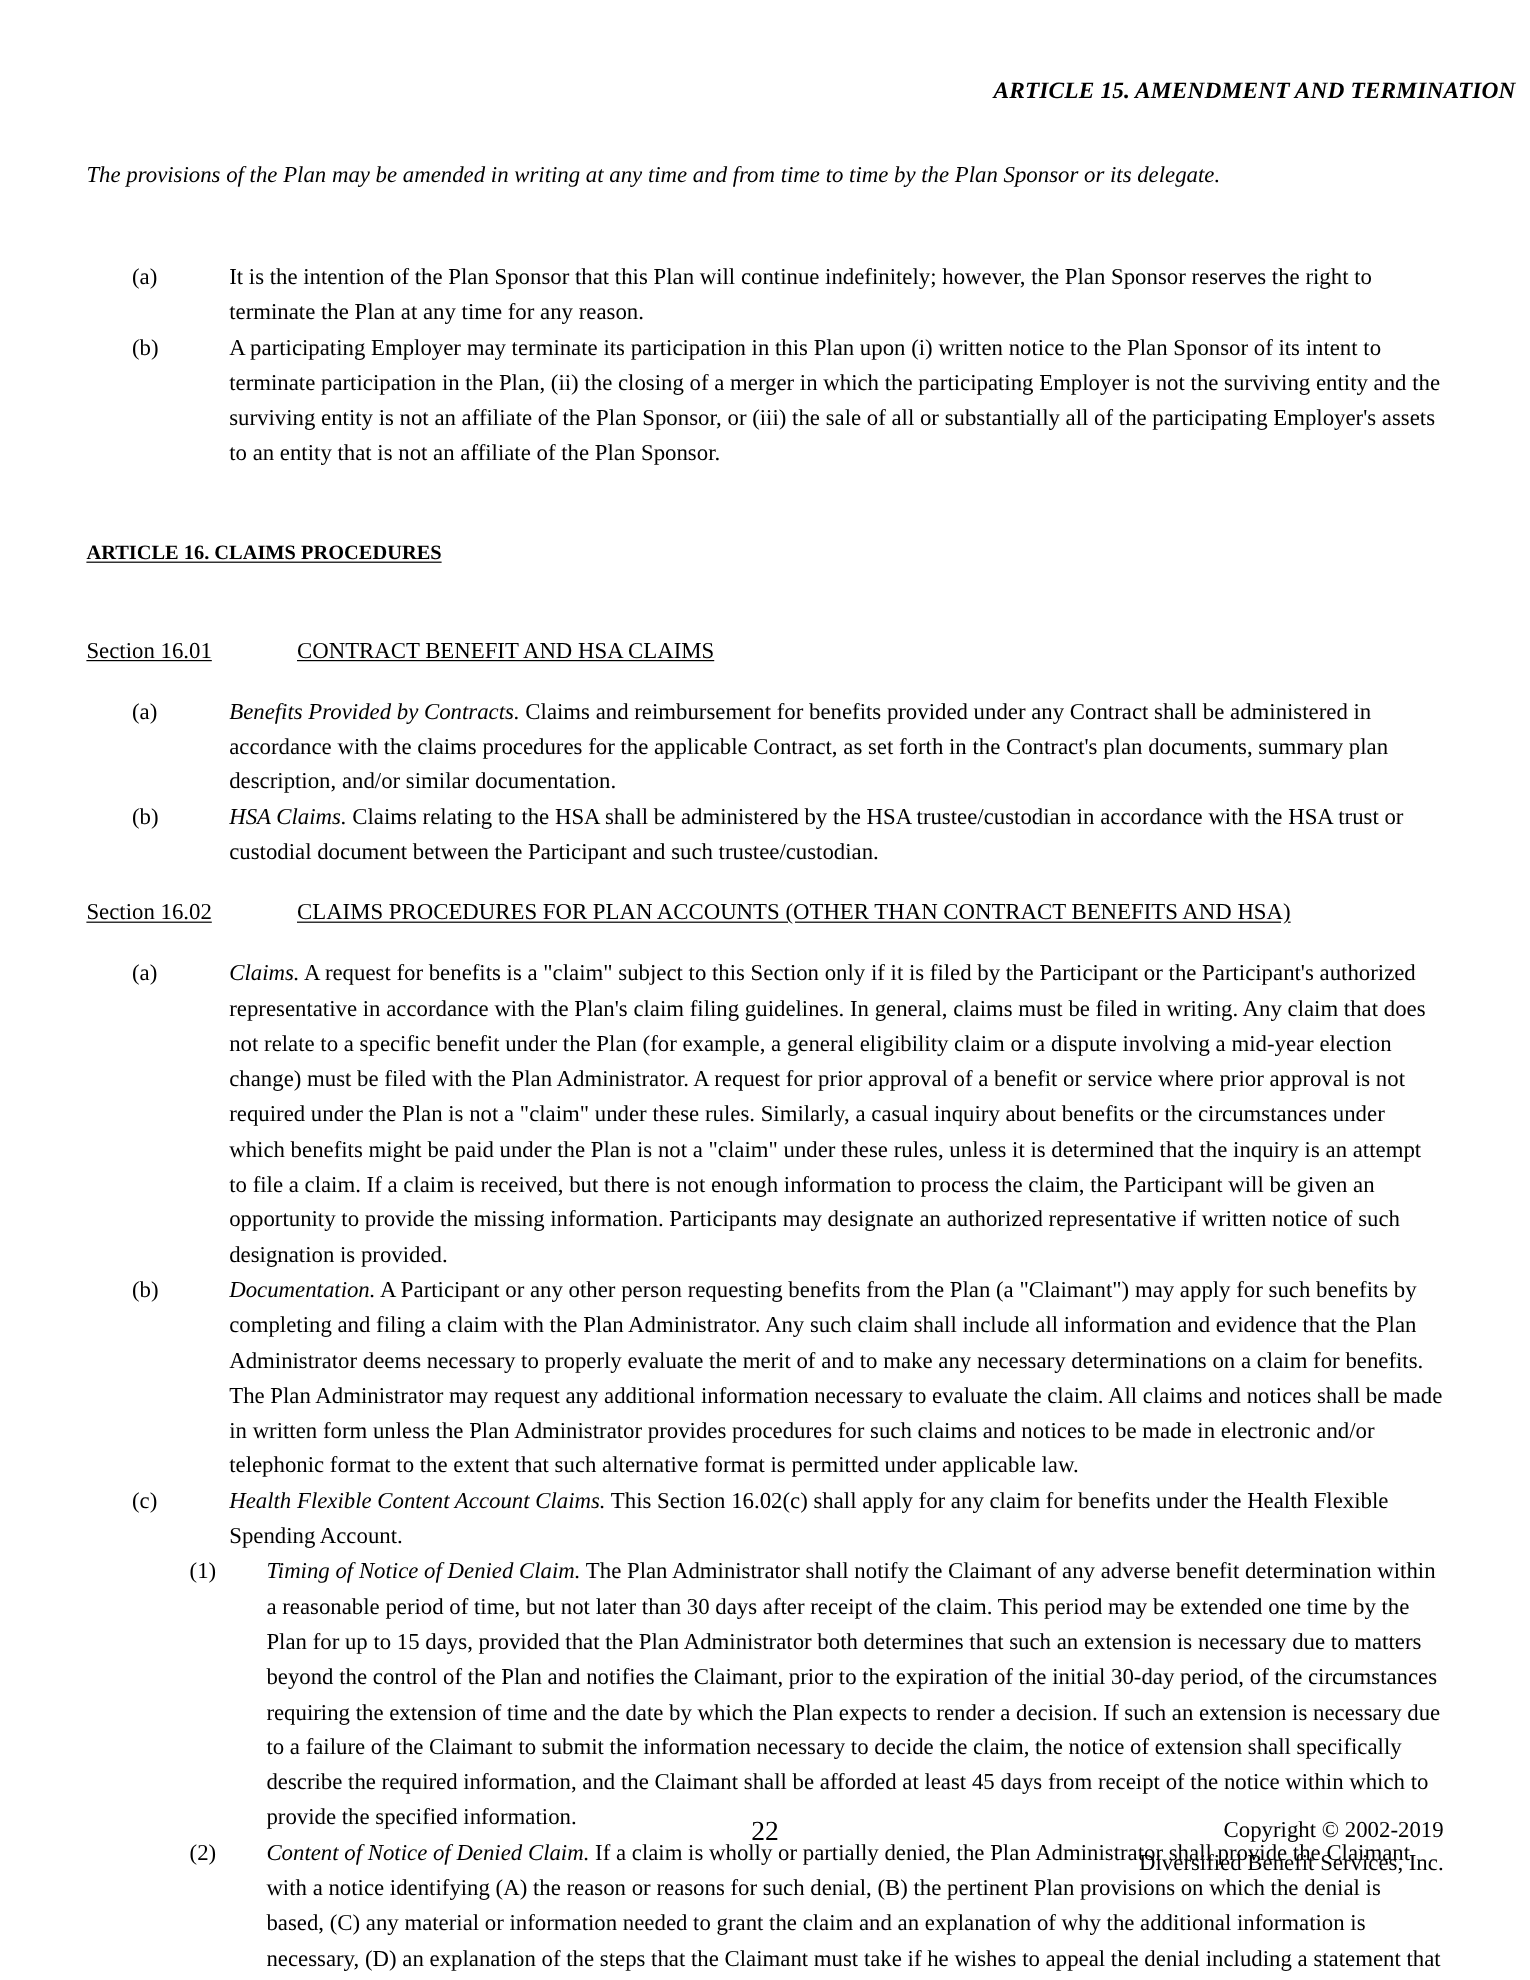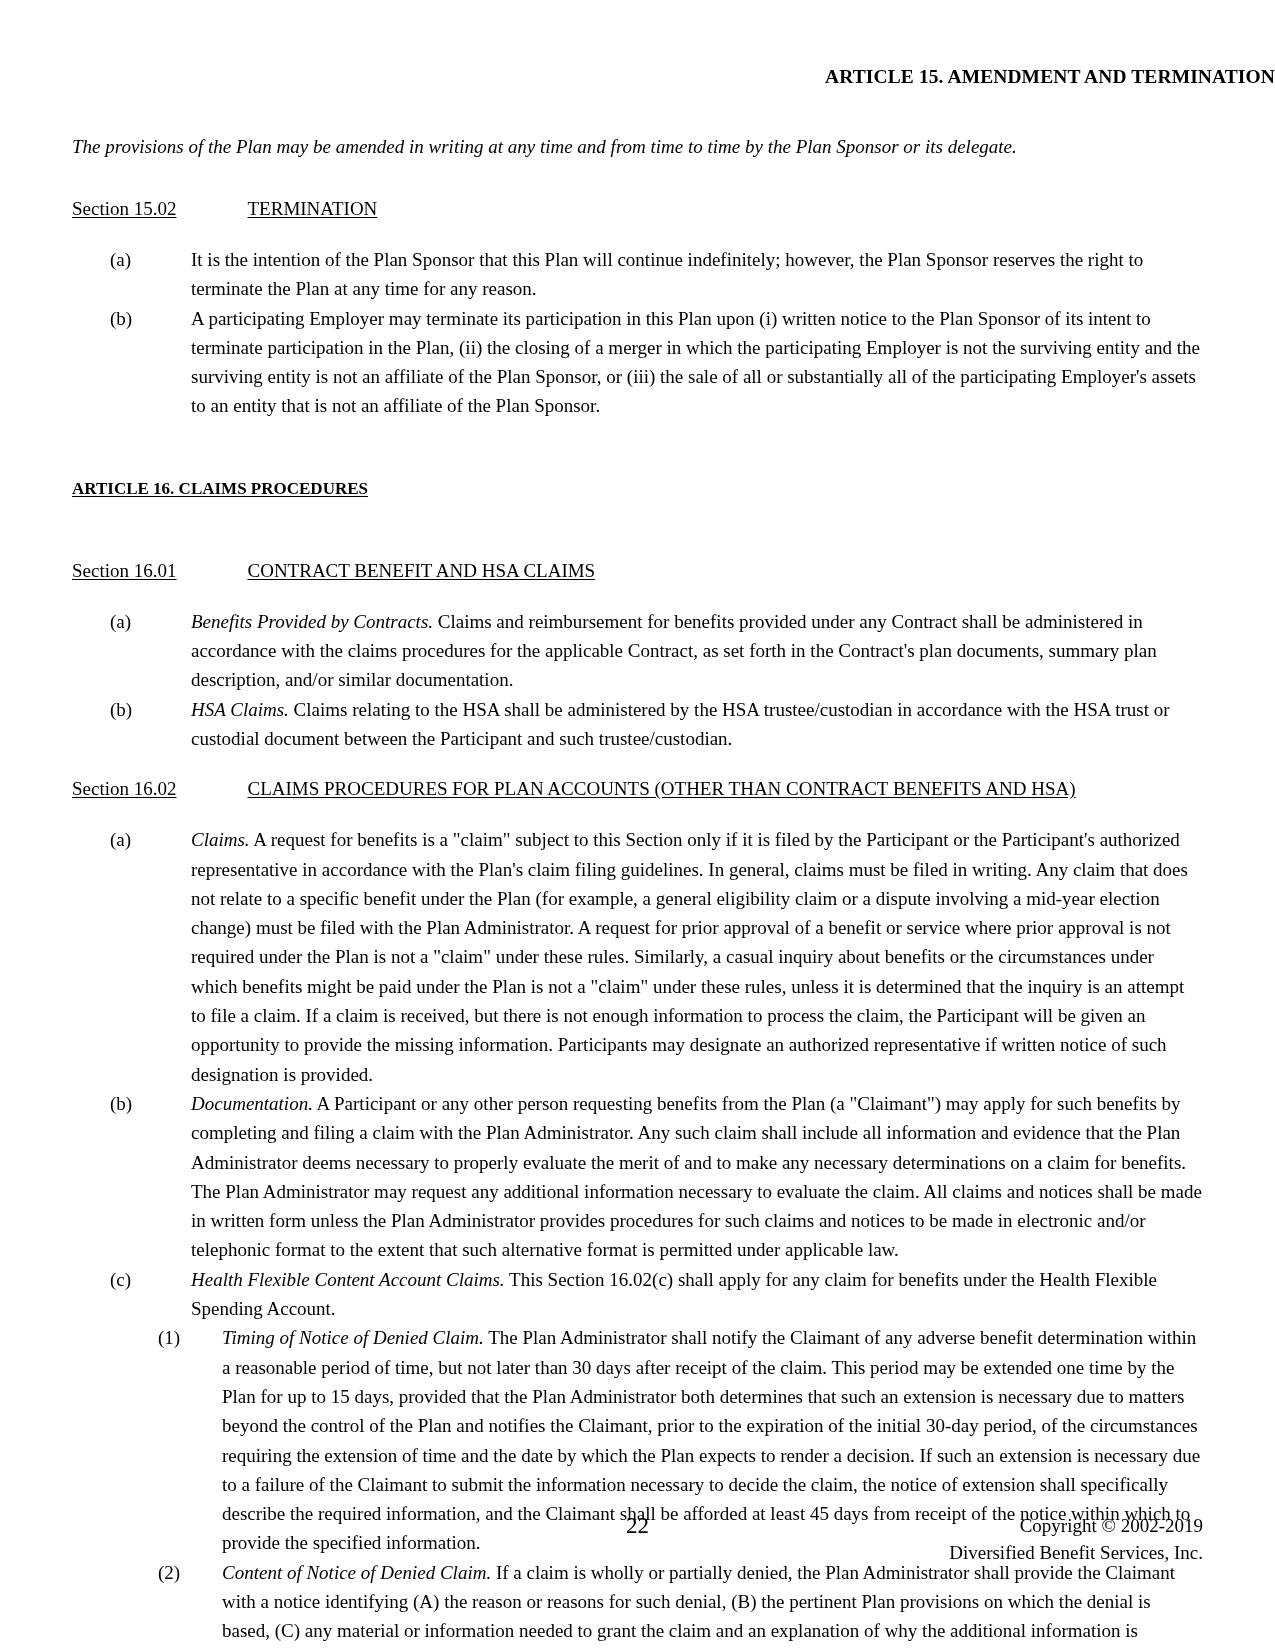--- a/index.html
+++ b/index.html
@@ -25,24 +25,25 @@
     position: absolute;
     left: 72px;
     right: 72px;
     top: 0;
     bottom: 0;
   }
   
   .running-header {
     position: absolute;
     top: 66px;
-    right: 0;
+    right: 12px;
     left: 0;
     text-align: right;
     font-weight: bold;
+    font-style: italic;
     font-size: 19.5px;
     letter-spacing: 0.1px;
     white-space: nowrap;
   }
   
   .body-area {
     position: absolute;
     top: 132px;
     left: 0;
     right: 0;
@@ -158,23 +159,20 @@
 
   <div class="running-header">ARTICLE 15. AMENDMENT AND TERMINATION</div>
 
   <div class="content">
     <div class="body-area">
 
       <p class="para">The provisions of the Plan may be amended in writing at any time and from time to time by the Plan Sponsor or its delegate.</p>
 
       <div class="gap-lg"></div>
 
-      <div class="section-heading">
-        <span class="sec-num">Section 15.02</span><span class="sec-title">TERMINATION</span>
-      </div>
 
       <div class="gap-md"></div>
 
       <ul class="alpha-list">
         <li>
           <span class="marker">(a)</span><span>It is the intention of the Plan Sponsor that this Plan will continue indefinitely; however, the Plan Sponsor reserves the right to terminate the Plan at any time for any reason.</span>
         </li>
         <li>
           <span class="marker">(b)</span><span>A participating Employer may terminate its participation in this Plan upon (i) written notice to the Plan Sponsor of its intent to terminate participation in the Plan, (ii) the closing of a merger in which the participating Employer is not the surviving entity and the surviving entity is not an affiliate of the Plan Sponsor, or (iii) the sale of all or substantially all of the participating Employer's assets to an entity that is not an affiliate of the Plan Sponsor.</span>
         </li>

